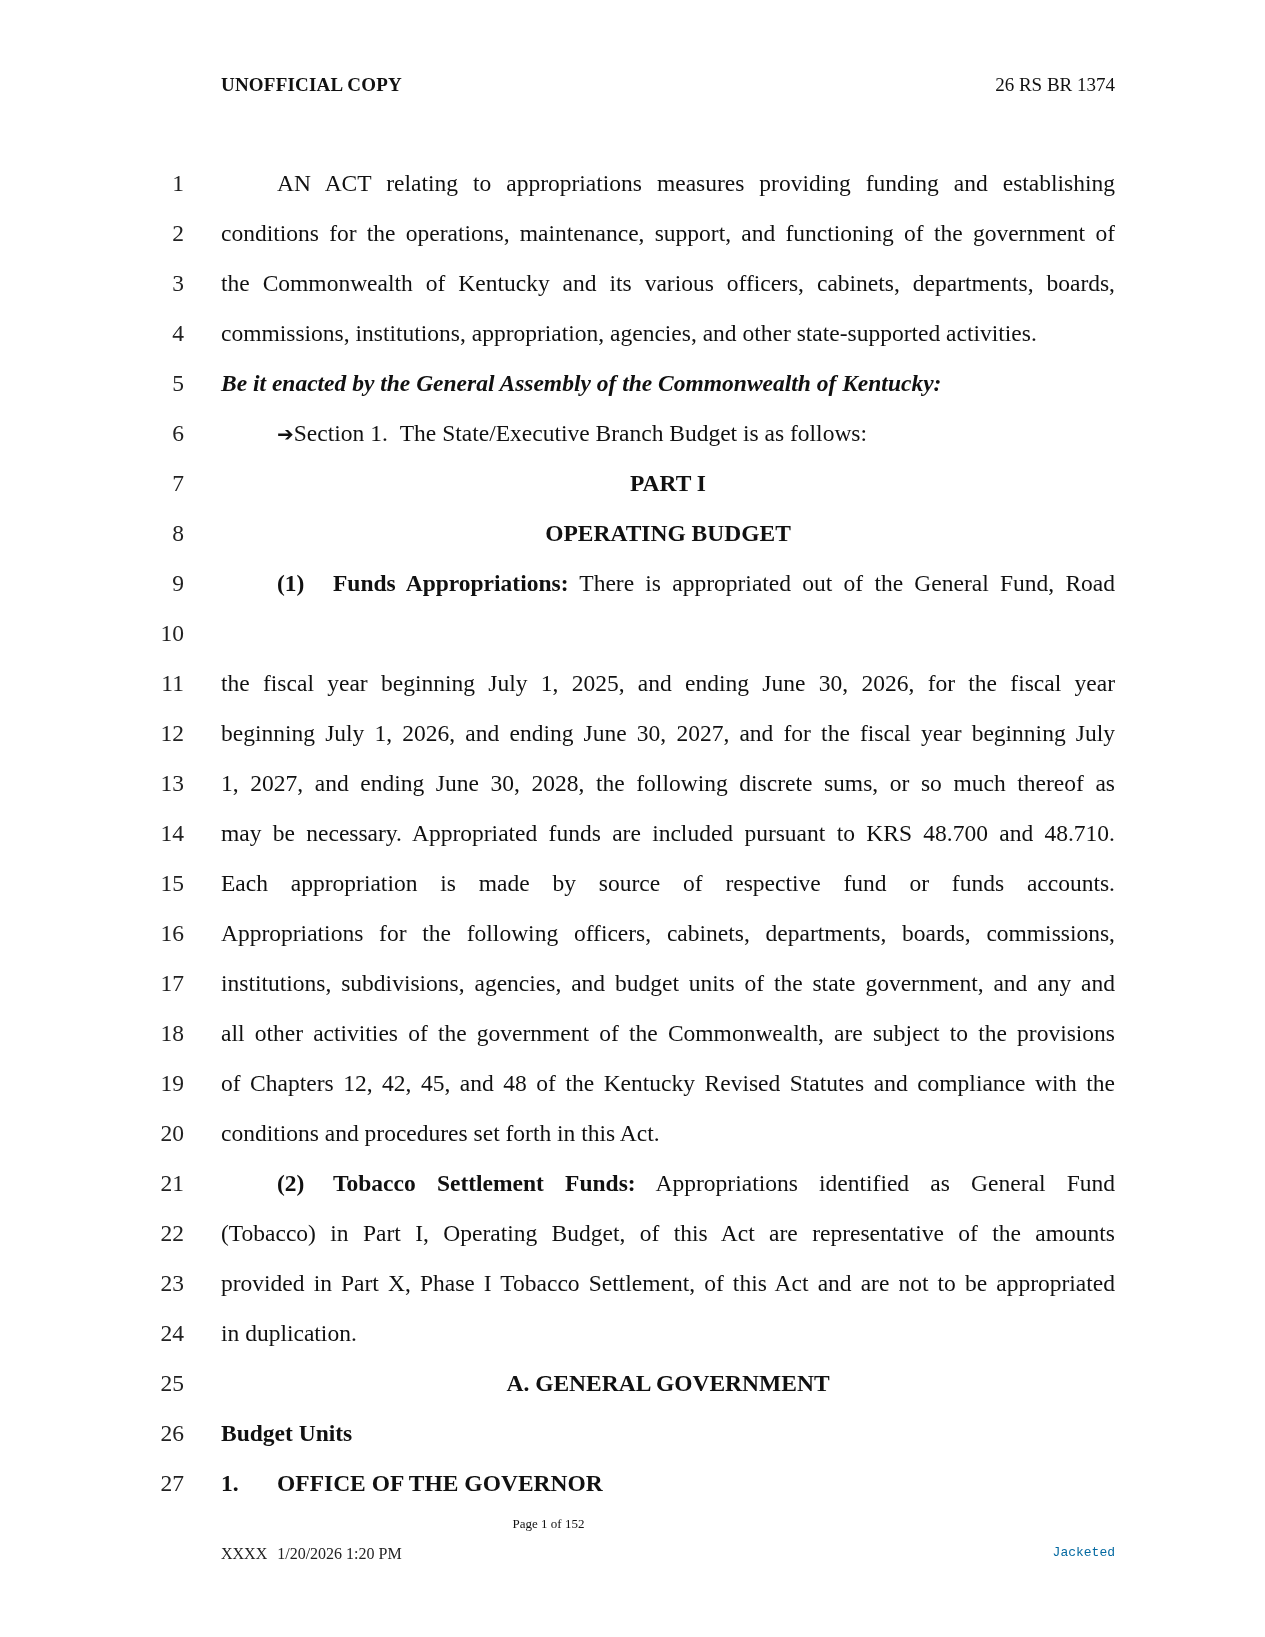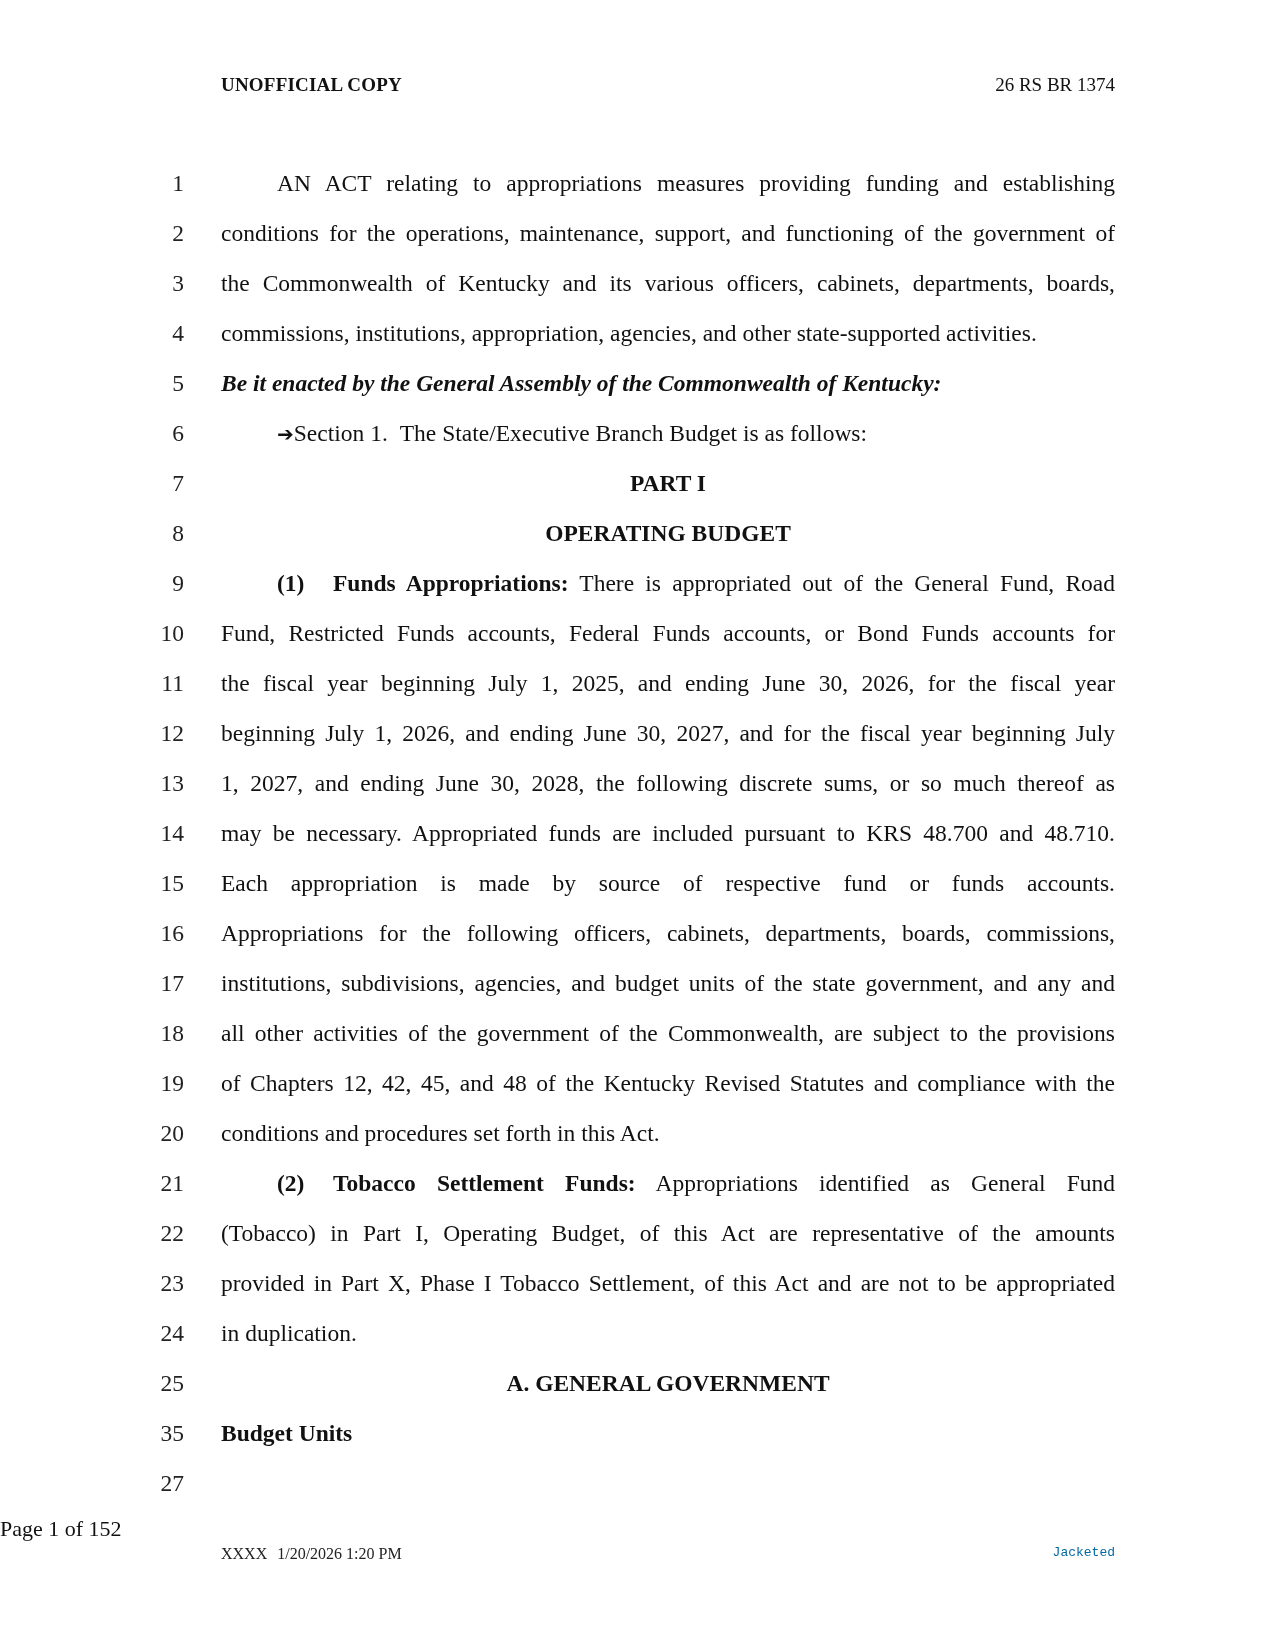--- a/index.html
+++ b/index.html
@@ -33,21 +33,21 @@
     .ltext.indent { padding-left: 56px; width: 838px; }
     .ltext.center { text-align: center; }
     .ltext.bolditalic { font-weight: bold; font-style: italic; }
     .ltext.bold { font-weight: bold; }
     .b { font-weight: bold; }
     .num-label { display: inline-block; width: 56px; font-weight: bold; }
     .arrow { font-weight: bold; font-family: "DejaVu Sans", sans-serif; font-size: 20px; }
     .sec-gap { display: inline-block; width: 12px; }
     .page-num {
       position: absolute; left: 0; width: 1097px; top: 1516px;
-      text-align: left; font-size: 22px;
+      text-align: center; font-size: 13px;
     }
     .footer-left {
       position: absolute; left: 221px; top: 1545px; font-size: 16px; color: #222;
     }
     .footer-left .gap { display: inline-block; width: 10px; }
     .footer-right {
       position: absolute; right: 150px; top: 1545px; font-size: 13px; color: #0369a1; font-family: Liberation Mono, monospace;
     }
   </style>
 </head>
@@ -100,21 +100,20 @@
     <span class="ltext center bold">OPERATING BUDGET</span>
   </div>
 
   <div class="line" style="top:568px">
     <span class="lnum">9</span>
     <span class="ltext justify indent"><span class="num-label">(1)</span><span class="b">Funds Appropriations:</span> <span>There is appropriated out of the General Fund, Road</span></span>
   </div>
 
   <div class="line" style="top:618px">
     <span class="lnum">10</span>
-    <span class="ltext justify">Fund, Restricted Funds accounts, Federal Funds accounts, or Bond Funds accounts for</span>
   </div>
 
   <div class="line" style="top:668px">
     <span class="lnum">11</span>
     <span class="ltext justify">the fiscal year beginning July 1, 2025, and ending June 30, 2026, for the fiscal year</span>
   </div>
 
   <div class="line" style="top:718px">
     <span class="lnum">12</span>
     <span class="ltext justify">beginning July 1, 2026, and ending June 30, 2027, and for the fiscal year beginning July</span>
@@ -179,26 +178,27 @@
     <span class="lnum">24</span>
     <span class="ltext">in duplication.</span>
   </div>
 
   <div class="line" style="top:1368px">
     <span class="lnum">25</span>
     <span class="ltext center bold">A. GENERAL GOVERNMENT</span>
   </div>
 
   <div class="line" style="top:1418px">
-    <span class="lnum">35</span>
+    <span class="lnum">26</span>
     <span class="ltext bold">Budget Units</span>
   </div>
 
   <div class="line" style="top:1468px">
     <span class="lnum">27</span>
+    <span class="ltext bold"><span class="num-label">1.</span><span>OFFICE OF THE GOVERNOR</span></span>
   </div>
 
 </div>
 
 <div class="page-num">Page 1 of 152</div>
 
 <div class="footer-left">
   <span>XXXX</span><span class="gap"></span><span>1/20/2026 1:20 PM</span>
 </div>
 <div class="footer-right">Jacketed</div>

